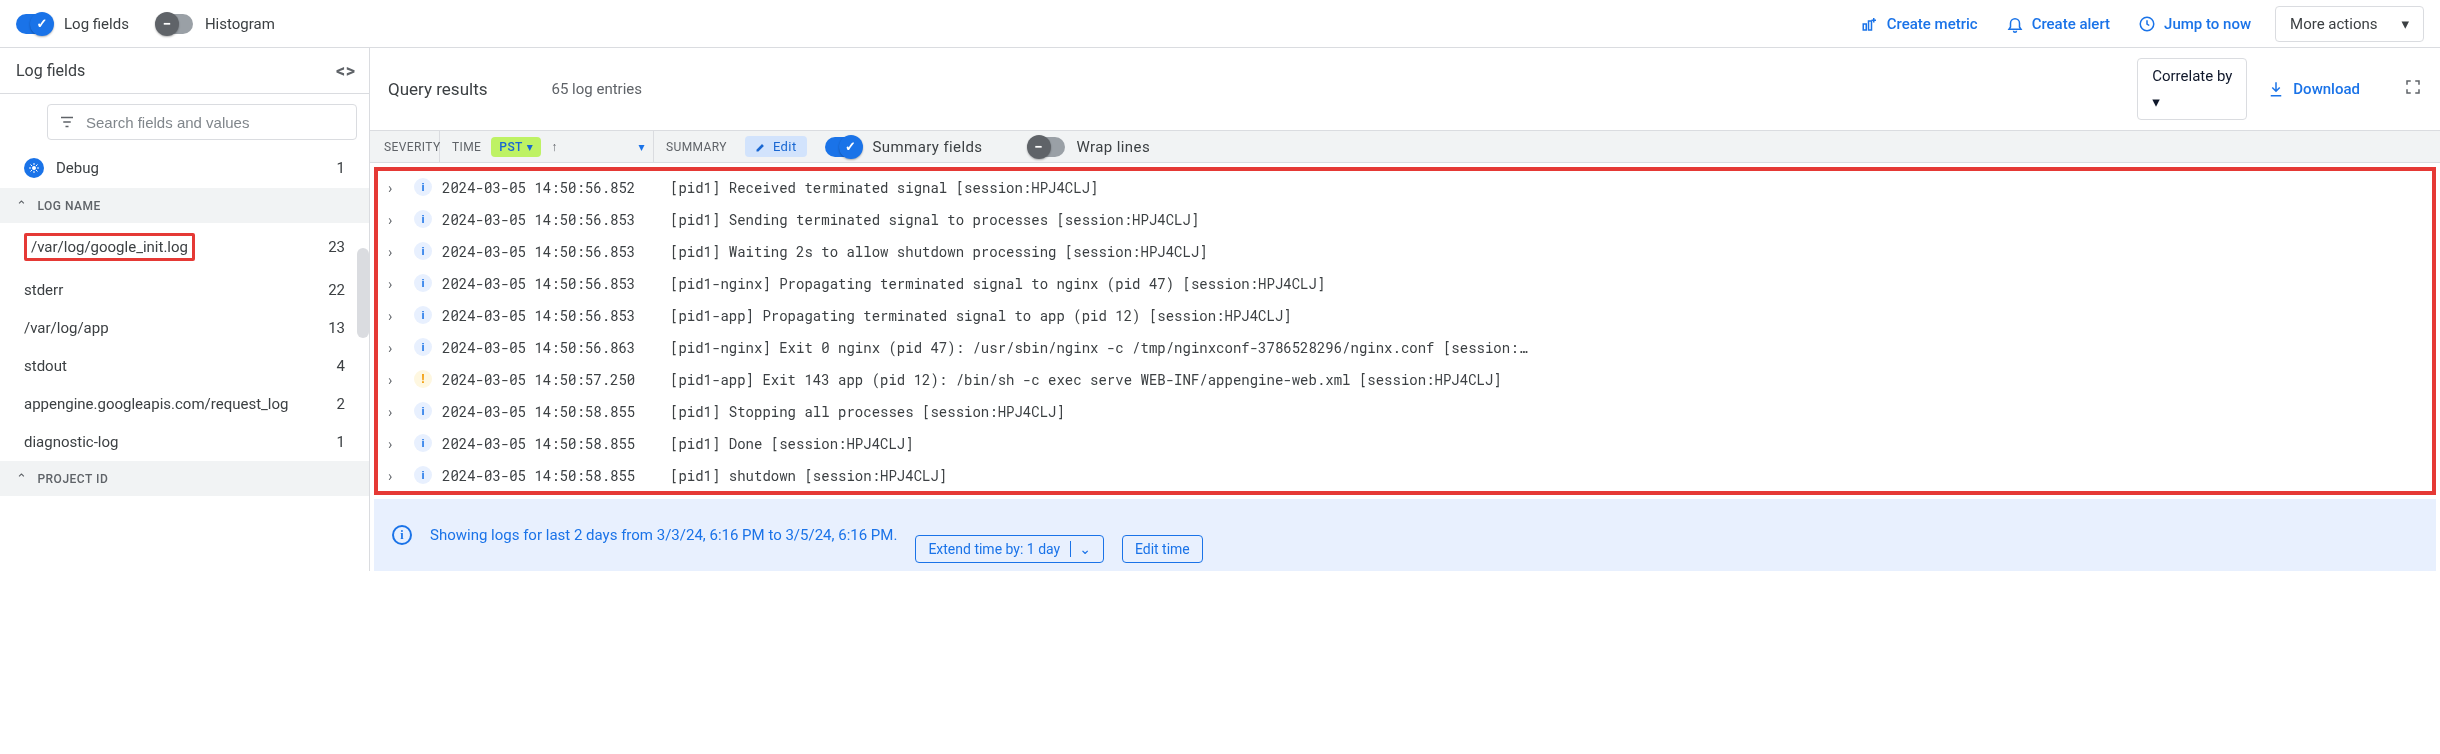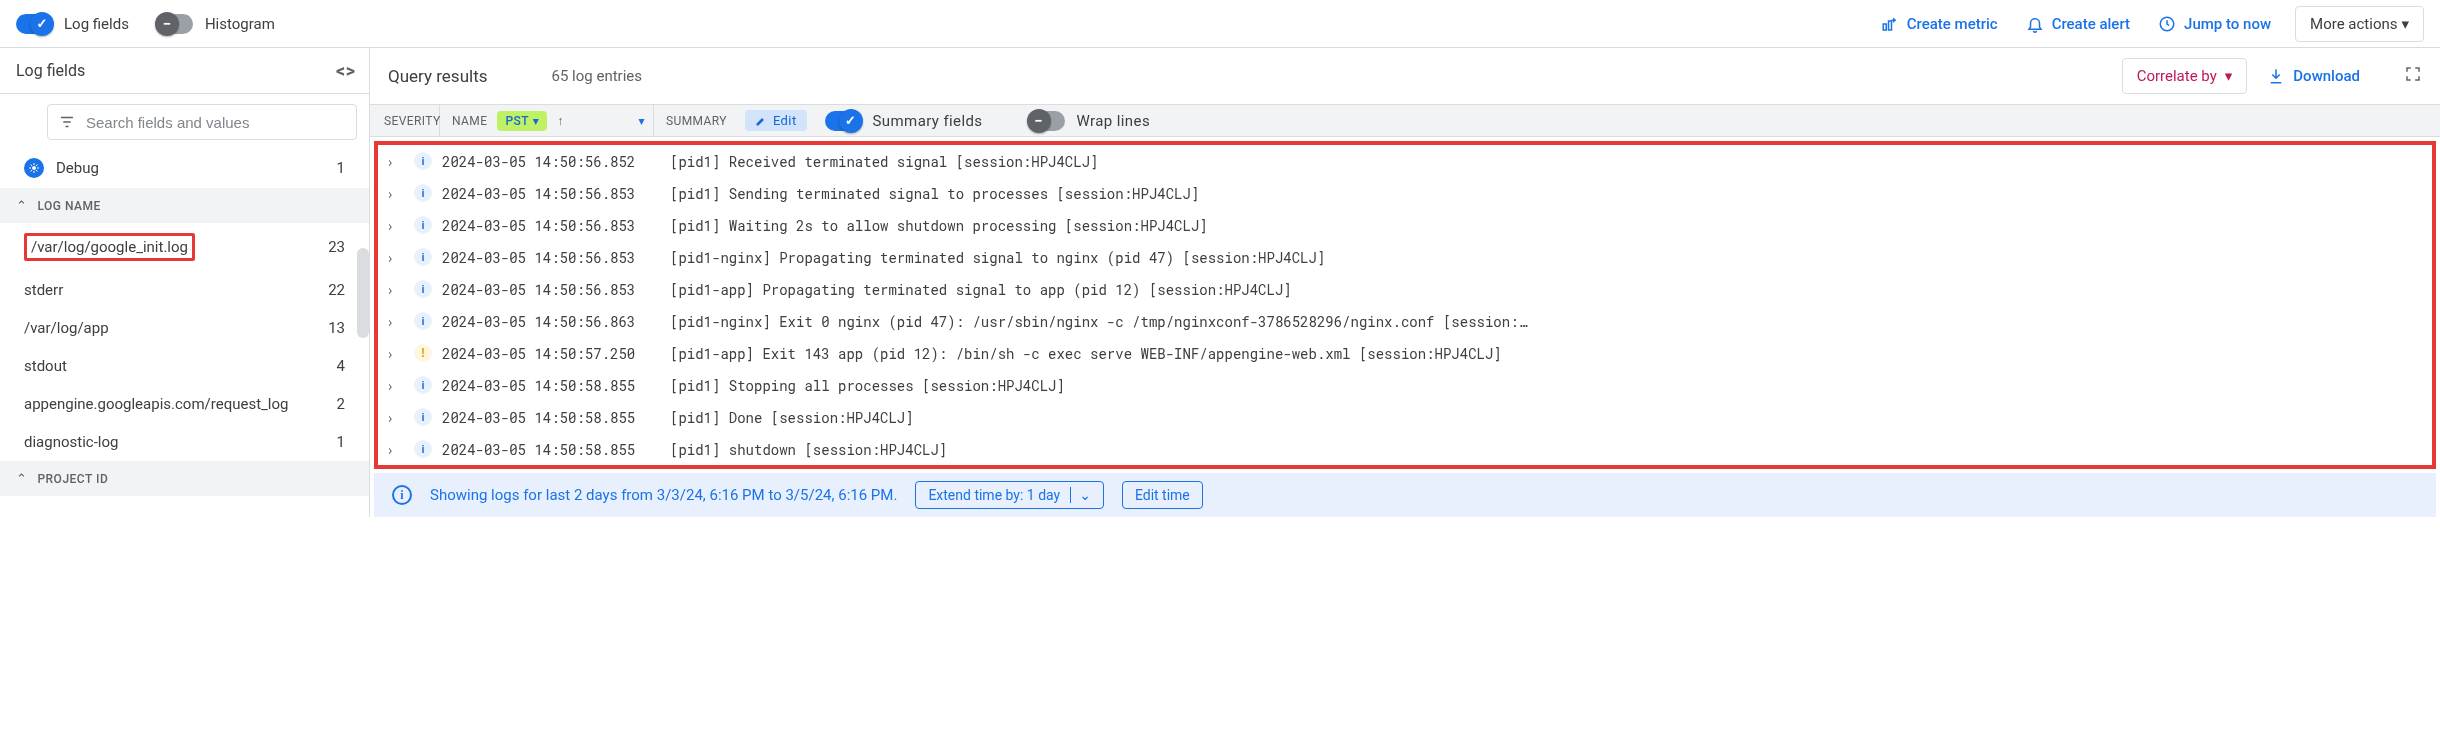--- a/index.html
+++ b/index.html
@@ -12,21 +12,21 @@
 .toggle.on { background: #1a73e8; }
 .toggle.off { background: #9aa0a6; }
 .toggle .knob { width: 20px; height: 20px; border-radius: 50%; background: #fff; box-shadow: 0 1px 2px rgba(0,0,0,.3); position: absolute; display:flex;align-items:center;justify-content:center;}
 .toggle.on .knob { right: -2px; background:#1a73e8;width:24px;height:24px;top:-2px;}
 .toggle.on .knob::before{content:"✓";color:#fff;font-size:13px;font-weight:bold;}
 .toggle.off .knob { left: -2px; background:#5f6368;width:24px;height:24px;top:-2px;}
 .toggle.off .knob::before{content:"−";color:#fff;font-size:15px;font-weight:bold;}
 .toggle-label { font-size: 15px; color: #3c4043; }
 .spacer { flex: 1; }
 .action-link { display: flex; align-items: center; gap: 8px; color: #1a73e8; font-size: 15px; font-weight: 500; margin-left: 28px; cursor: pointer; }
-.more-actions-btn { display:flex;align-items:flex-end;gap:4px;border: 1px solid #dadce0; border-radius: 4px; padding: 8px 14px; margin-left: 24px; font-size:15px;color:#3c4043;cursor:pointer;}
+.more-actions-btn { display:flex;align-items:flex-end;gap:24px;border: 1px solid #dadce0; border-radius: 4px; padding: 8px 14px; margin-left: 24px; font-size:15px;color:#3c4043;cursor:pointer;}
 .icon { width: 18px; height: 18px; flex-shrink: 0; }
 
 
 .main { display: flex; }
 .sidebar { width: 370px; border-right: 1px solid #dadce0; }
 .content { flex: 1; }
 
 
 .sidebar-header { display:flex;align-items:center;justify-content:space-between;padding:12px 16px;border-bottom:1px solid #dadce0;font-size:16px;color:#3c4043;}
 .sidebar-header .code-icons{color:#5f6368;font-size:18px;font-weight:bold;letter-spacing:-2px;}
@@ -49,21 +49,21 @@
 .chevron{color:#5f6368;font-size:13px;}
 
 .highlight-red{border:3px solid #e53935;border-radius:2px;display:inline-block;padding:2px 4px;}
 
 
 .content-header{display:flex;align-items:center;padding:10px 18px;border-bottom:1px solid #dadce0;gap:20px;}
 .content-header .title{font-size:17px;color:#3c4043;}
 .content-header .subtitle{font-size:15px;color:#5f6368;margin-left:44px;}
 .find-box{display:flex;align-items:center;gap:10px;border:1px solid #dadce0;border-radius:4px;padding:7px 12px;width:280px;}
 .find-box input{border:none;outline:none;font-size:15px;width:100%;}
-.correlate-btn{display:flex;align-items:flex-start;gap:8px;border:1px solid #dadce0;border-radius:4px;padding:8px 14px;font-size:15px;color:#be185d;cursor:pointer;}
+.correlate-btn{display:flex;align-items:flex-start;gap:8px;border:1px solid #dadce0;border-radius:4px;padding:8px 14px;font-size:15px;color:#0f172a;cursor:pointer;flex-direction:column;}
 .download-link{display:flex;align-items:center;gap:8px;color:#1a73e8;font-size:15px;font-weight:500;cursor:pointer;}
 .expand-icon{color:#5f6368;font-size:18px;cursor:pointer;}
 
 
 .cols-header{display:flex;align-items:center;background:#f1f3f4;border-bottom:1px solid #dadce0;font-size:12px;color:#5f6368;padding:0 8px;height:32px;letter-spacing:0.4px;}
 .col-sev{width:62px;padding-left:6px;border-right:1px solid #dadce0;height:100%;display:flex;align-items:center;}
 .col-time{width:214px;padding-left:12px;border-right:1px solid #dadce0;height:100%;display:flex;align-items:center;gap:10px;}
 .tz-chip{background:#bef264;color:#1967d2;border-radius:4px;padding:3px 8px;font-size:12px;font-weight:500;display:inline-flex;align-items:center;gap:4px;}
 .sort-arrow{color:#5f6368;}
 .col-time .drop{margin-left:auto;margin-right:8px;color:#1a73e8;}
@@ -77,21 +77,21 @@
 .log-row .sev{width:30px;display:flex;justify-content:center;}
 .sev-info{width:18px;height:18px;border-radius:50%;background:#e8f0fe;color:#1a73e8;display:flex;align-items:center;justify-content:center;font-family:Arial;font-size:11px;font-weight:bold;}
 .sev-warn{width:18px;height:18px;border-radius:50%;background:#fef7e0;color:#f29900;display:flex;align-items:center;justify-content:center;font-family:Arial;font-size:12px;font-weight:bold;}
 .log-row .ts{width:222px;padding-left:4px;}
 .log-row .msg{flex:1;white-space:nowrap;overflow:hidden;text-overflow:ellipsis;padding-left:10px;}
 
 
 .footer-bar{display:flex;align-items:center;gap:18px;background:#e8f0fe;padding:8px 18px;margin:0 4px;}
 .footer-bar .info-ic{width:20px;height:20px;border:2px solid #1a73e8;border-radius:50%;color:#1a73e8;display:flex;align-items:center;justify-content:center;font-size:12px;font-family:serif;font-weight:bold;}
 .footer-bar .range-text{color:#1a73e8;font-size:15px;}
-.outline-btn{border:1px solid #1a73e8;color:#1a73e8;background:transparent;border-radius:4px;padding:5px 12px;font-size:14px;cursor:pointer;display:inline-flex;align-items:center;gap:6px;}
+.outline-btn{border:1px solid #1a73e8;color:#1a73e8;background:transparent;border-radius:4px;padding:5px 12px;font-size:14px;cursor:pointer;display:inline-flex;align-items:center;gap:6px;margin-top:28px;}
 .split-right{border-left:1px solid #1a73e8;padding-left:8px;margin-left:4px;}
 
 .scrollbar-fake{position:absolute;right:0;top:200px;width:12px;height:90px;background:#dadce0;border-radius:6px;}
 .sidebar{position:relative;}
 </style>
 </head>
 <body>
 
 <div class="top-toolbar">
   <div class="toggle-group">
@@ -229,21 +229,21 @@
       <span class="expand-icon" style="margin-left:24px;">
         <svg width="18" height="18" viewBox="0 0 24 24" fill="none" stroke="#5f6368" stroke-width="2">
             <path d="M4 9V4h5M20 9V4h-5M4 15v5h5M20 15v5h-5"></path>
           </svg>
       </span>
     </div>
 
     <div class="cols-header">
       <div class="col-sev">SEVERITY</div>
       <div class="col-time">
-        <span>NAME</span>
+        <span>TIME</span>
         <span class="tz-chip"><span>PST</span> ▾</span>
         <span class="sort-arrow">↑</span>
         <span class="drop">▾</span>
       </div>
       <div class="col-summary">
         <span>SUMMARY</span>
         <span class="edit-chip">
           <svg width="12" height="12" viewBox="0 0 24 24" fill="#1967d2">
               <path d="M3 17.25V21h3.75L17.81 9.94l-3.75-3.75L3 17.25z"></path>
             </svg>

